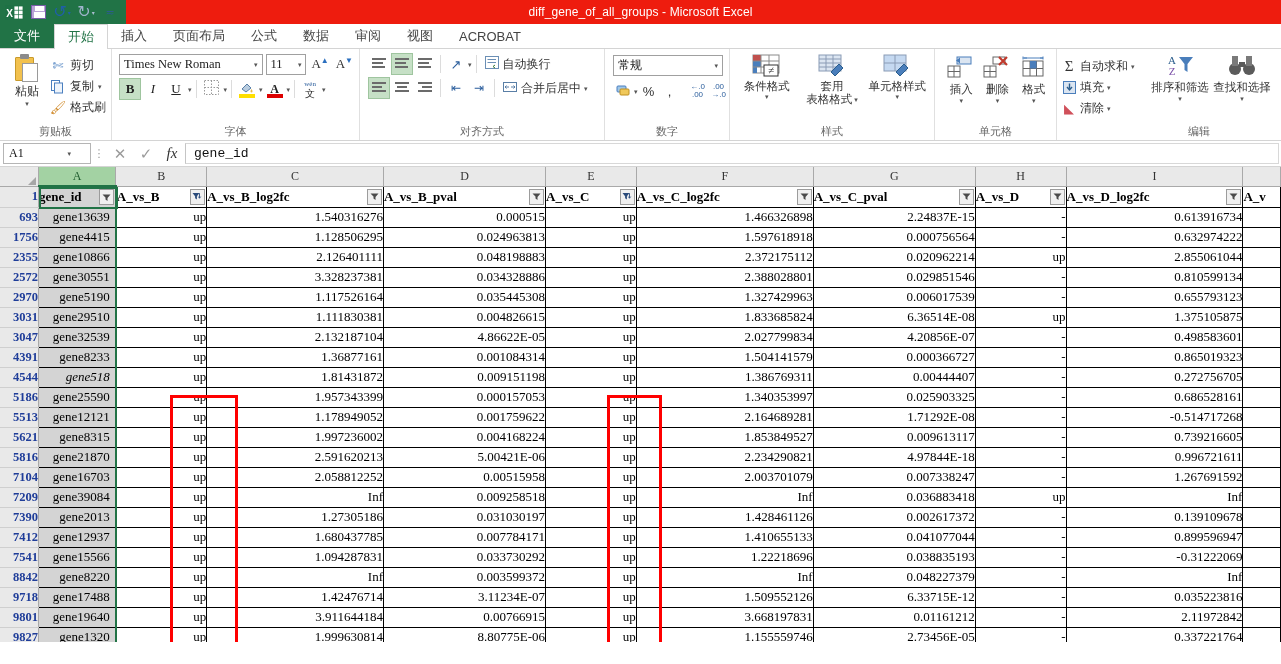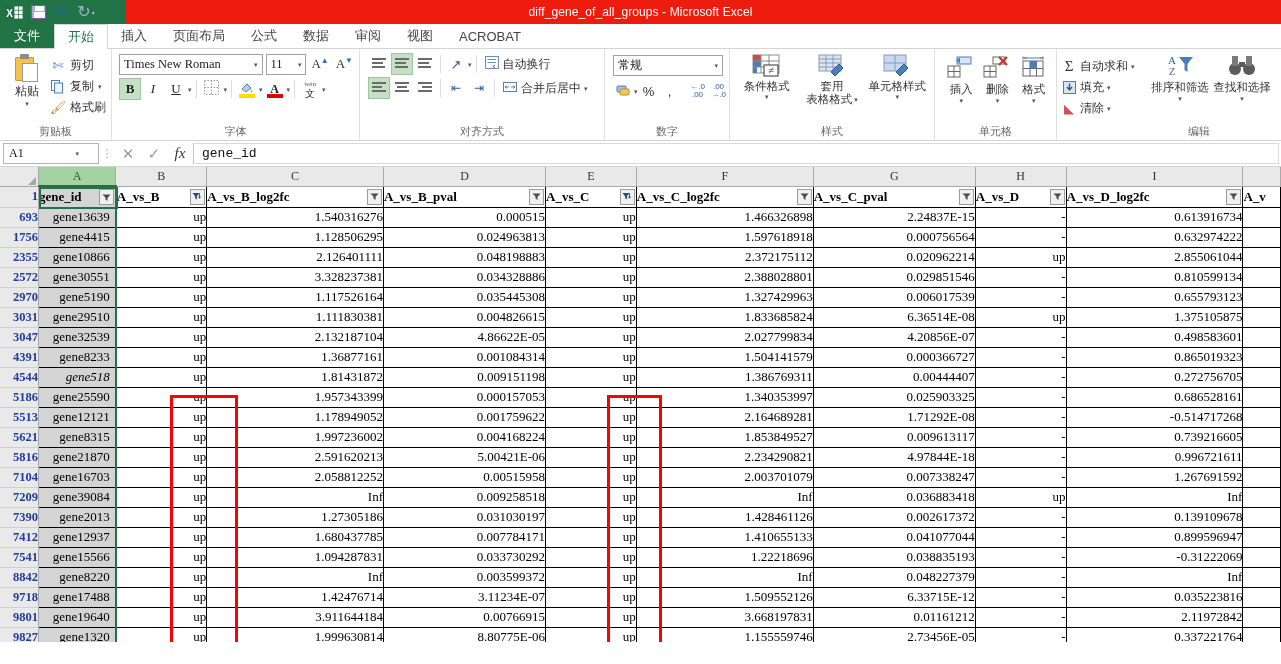--- a/index.html
+++ b/index.html
@@ -256,21 +256,21 @@
 
   
   .formulabar {
     height: 26px;
     background: #fff;
     display: flex; align-items: center;
     border-bottom: 1px solid #d4d4d4;
     padding: 2px 2px 2px 3px;
   }
   .namebox {
-    width: 96px; height: 21px;
+    width: 88px; height: 21px;
     border: 1px solid #b5b5b5; background: #fff;
     display: flex; align-items: center;
     padding: 0 17px 0 5px;
     font-size: 12px; color: #111;
     font-family: "Liberation Serif", serif;
   }
   .namebox .val { flex: 1; }
   .fb-dots { width: 16px; text-align: center; color: #999; font-size: 11px; }
   .fb-btn { width: 26px; text-align: center; font-size: 15px; color: #9a9a9a; }
   .fb-btn.fx { color: #333; font-style: italic; font-family: "Liberation Serif", serif; font-size: 15px; }

